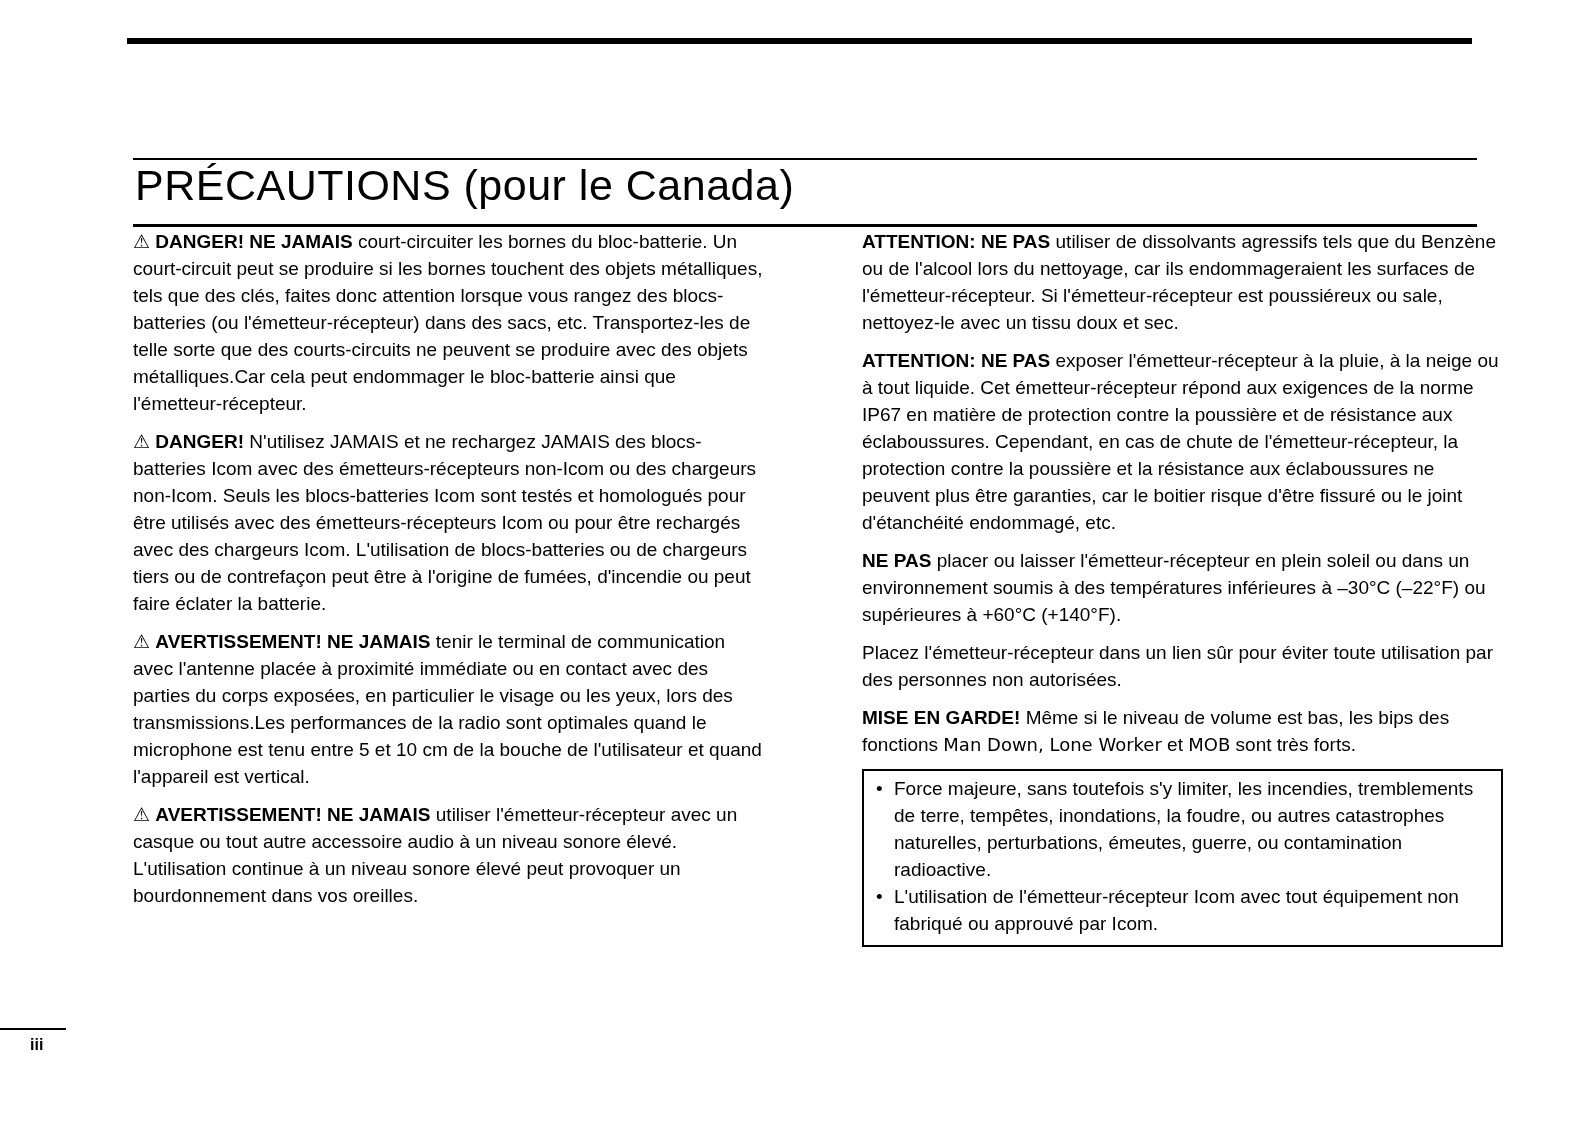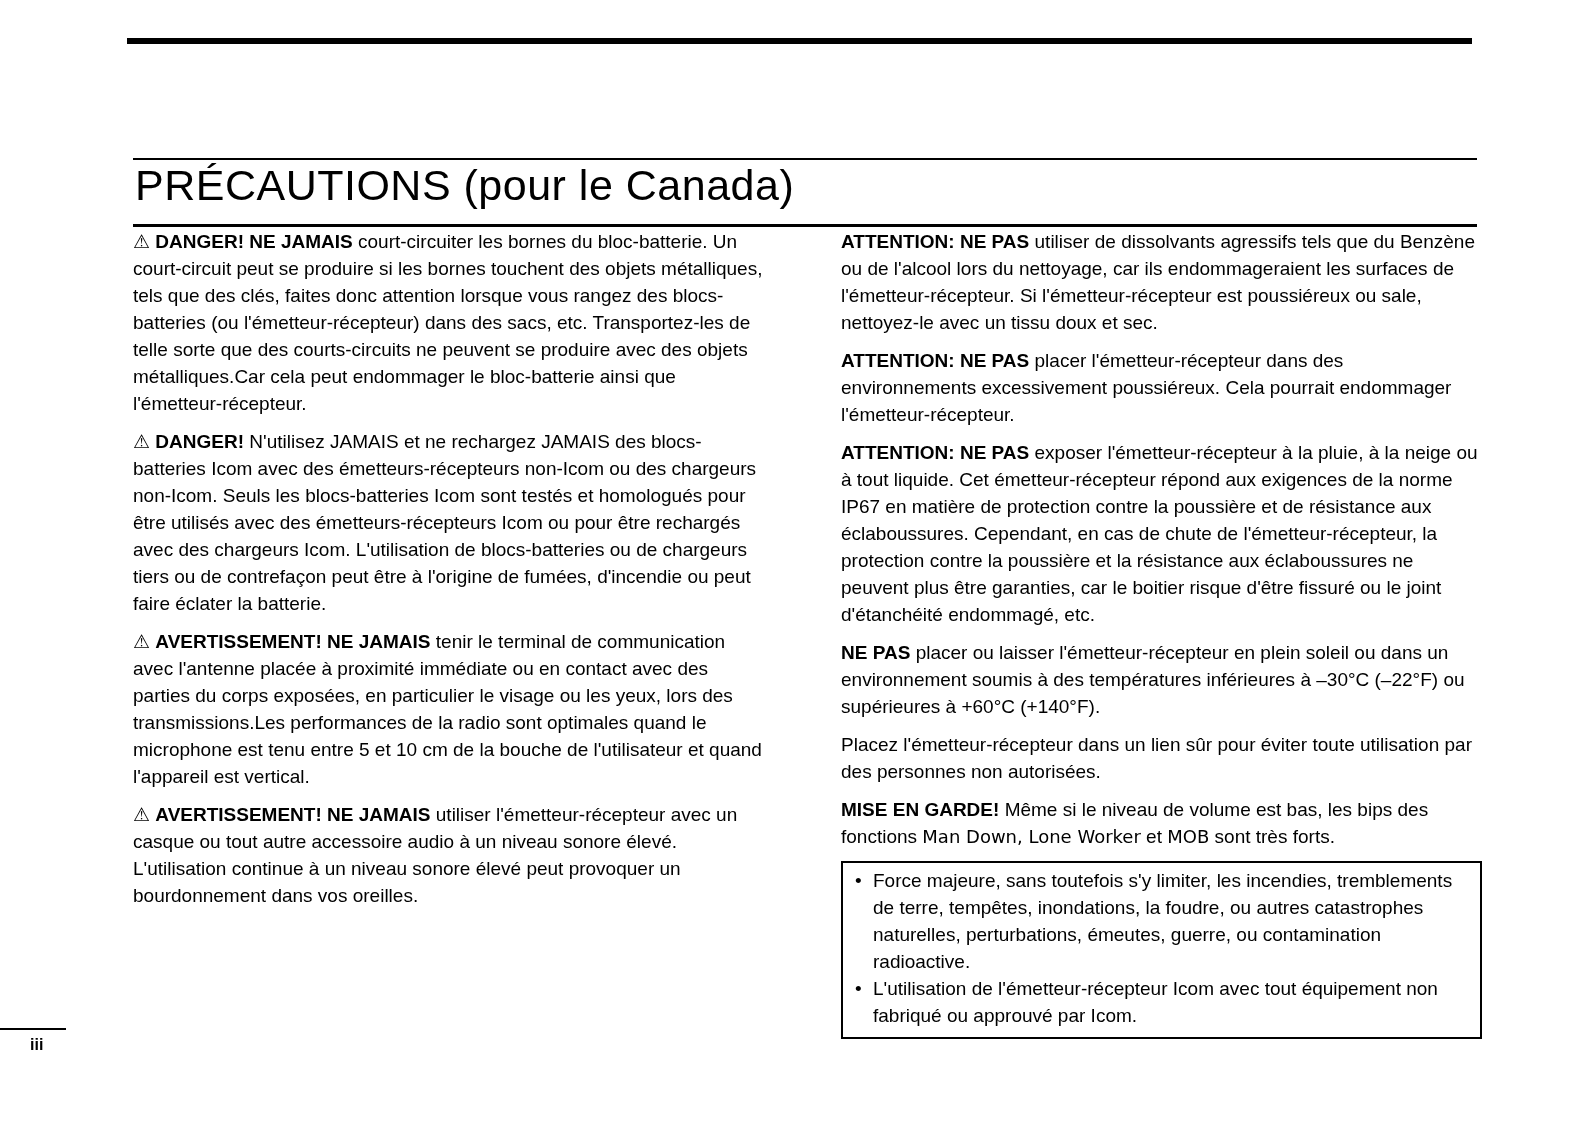--- a/index.html
+++ b/index.html
@@ -26,21 +26,21 @@
     font-size:43px; font-weight:400;
     line-height:49px;
     padding:1px 0 14px 2px;
     letter-spacing:0.5px;
     white-space:nowrap;
   }
 
   .columns {
     position:absolute; left:133px; top:228px;
     width:1344px;
-    display:flex; gap:71px;
+    display:flex; gap:92px;
   }
   .col { flex:0 0 auto; }
   .col.left  { width:637px; }
   .col.right { width:641px; }
 
   .para {
     font-size:19px; line-height:27px;
     margin:0 0 11px 0;
     text-align:left;
   }
@@ -108,24 +108,20 @@
 
   </section>
 
   <section class="col right">
 
     <p class="para">
       <span class="lead">ATTENTION: NE PAS</span>
       <span>utiliser de dissolvants agressifs tels que du Benzène ou de l'alcool lors du nettoyage, car ils endommageraient les surfaces de l'émetteur-récepteur. Si l'émetteur-récepteur est poussiéreux ou sale, nettoyez-le avec un tissu doux et sec.</span>
     </p>
 
-    <p class="para">
-      <span class="lead">ATTENTION: NE PAS</span>
-      <span>placer l'émetteur-récepteur dans des environnements excessivement poussiéreux. Cela pourrait endommager l'émetteur-récepteur.</span>
-    </p>
 
     <p class="para">
       <span class="lead">ATTENTION: NE PAS</span>
       <span>exposer l'émetteur-récepteur à la pluie, à la neige ou à tout liquide. Cet émetteur-récepteur répond aux exigences de la norme IP67 en matière de protection contre la poussière et de résistance aux éclaboussures. Cependant, en cas de chute de l'émetteur-récepteur, la protection contre la poussière et la résistance aux éclaboussures ne peuvent plus être garanties, car le boitier risque d'être fissuré ou le joint d'étanchéité endommagé, etc.</span>
     </p>
 
     <p class="para">
       <span class="lead">NE PAS</span>
       <span>placer ou laisser l'émetteur-récepteur en plein soleil ou dans un environnement soumis à des températures inférieures à –30°C (–22°F) ou supérieures à +60°C (+140°F).</span>
     </p>

